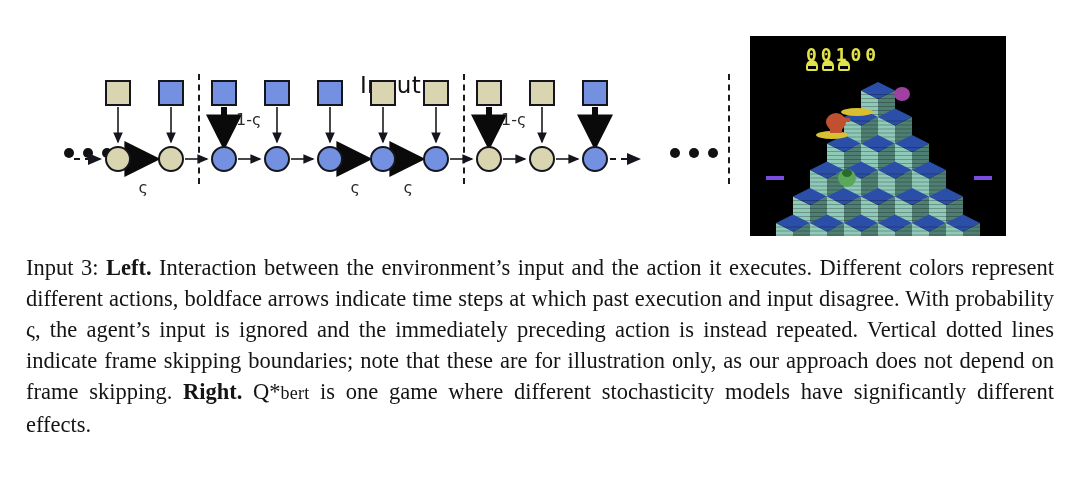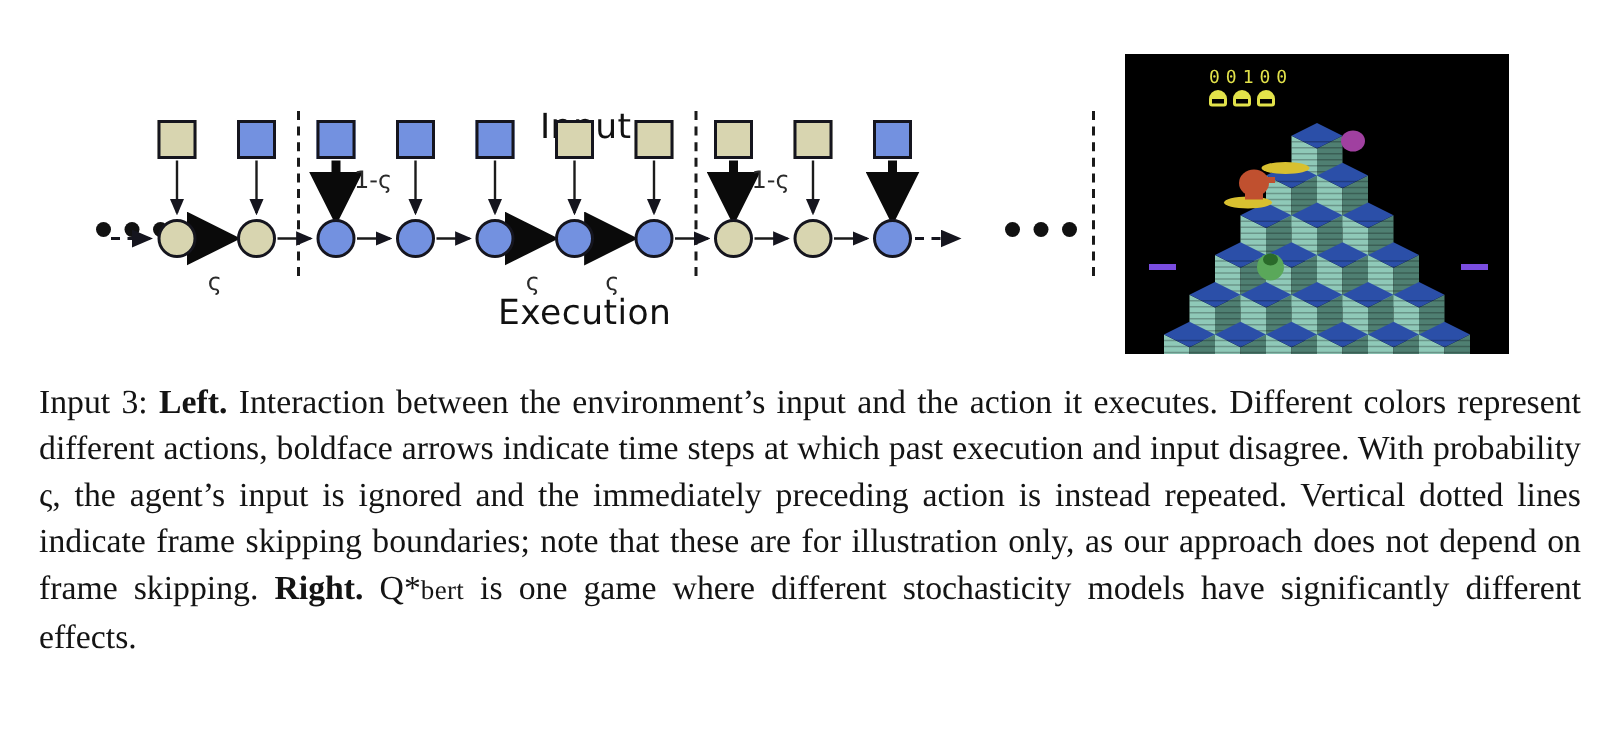--- a/index.html
+++ b/index.html
@@ -112,24 +112,24 @@
     height: 200px;
     background: #000000;
     overflow: hidden;
   }
   #qbert-svg { display: block; width: 256px; height: 200px; }
   #score-text {
     position: absolute;
     left: 56px;
     top: 8px;
     font-family: "DejaVu Sans Mono", monospace;
-    font-size: 12px;
+    font-size: 18px;
     letter-spacing: 4px;
     color: #e2e24a;
-    font-weight: normal;
+    font-weight: bold;
   }
   #lives-row {
     position: absolute;
     left: 56px;
     top: 24px;
     display: flex;
     gap: 4px;
   }
   .life-icon {
     width: 12px; height: 11px;
@@ -163,21 +163,20 @@
 </style>
 </head>
 <body>
 
 <div id="figure-area">
 
   <div id="left-panel">
 
     <div class="axis-label" id="input-label">Input</div>
 
-    <div class="axis-label" id="exec-label">Execution</div>
 
     <div class="ellipsis" id="ellipsis-left">
       <span></span>
         <span></span>
         <span></span>
     </div>
     <div class="ellipsis" id="ellipsis-right">
       <span></span>
         <span></span>
         <span></span>

